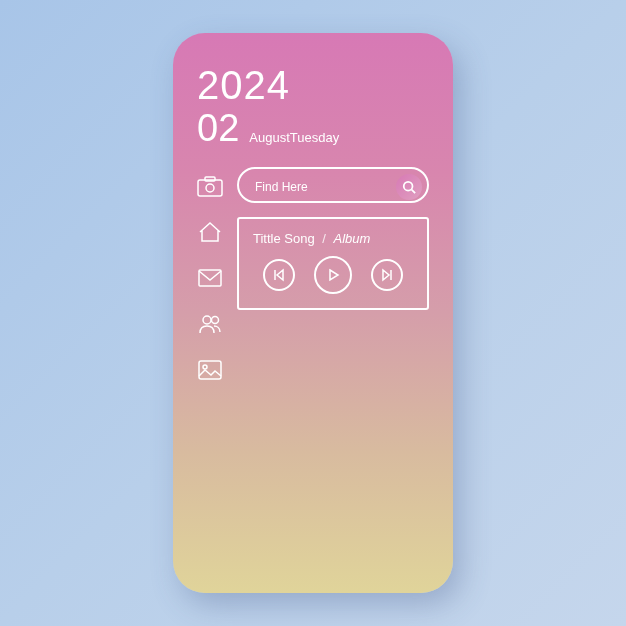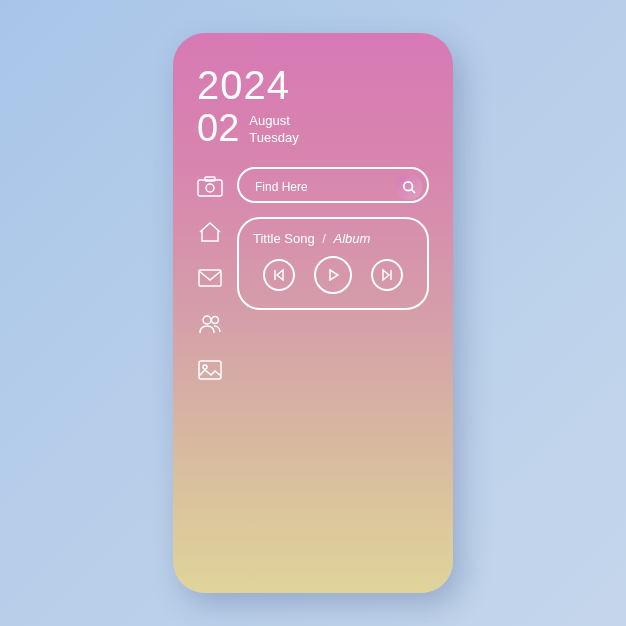--- a/index.html
+++ b/index.html
@@ -54,21 +54,21 @@
     }
     
     .day-num {
       font-size: 38px;
       font-weight: 300;
       line-height: 1;
     }
     
     .month-day {
       display: flex;
-      flex-direction: column;
+      flex-direction: row;
       font-size: 13px;
       font-weight: 300;
       line-height: 1.3;
     }
     
     .content-area {
       display: flex;
       gap: 14px;
     }
     
@@ -132,21 +132,21 @@
     .search-btn svg {
       width: 14px;
       height: 14px;
       stroke: white;
       stroke-width: 2;
       fill: none;
     }
     
     .music-widget {
       border: 2.5px solid white;
-      border-radius: 23px;
+      border-radius: 3px;
       padding: 12px 14px 14px;
     }
     
     .music-title-row {
       font-size: 13px;
       font-weight: 300;
       margin-bottom: 10px;
     }
     
     .music-album {

